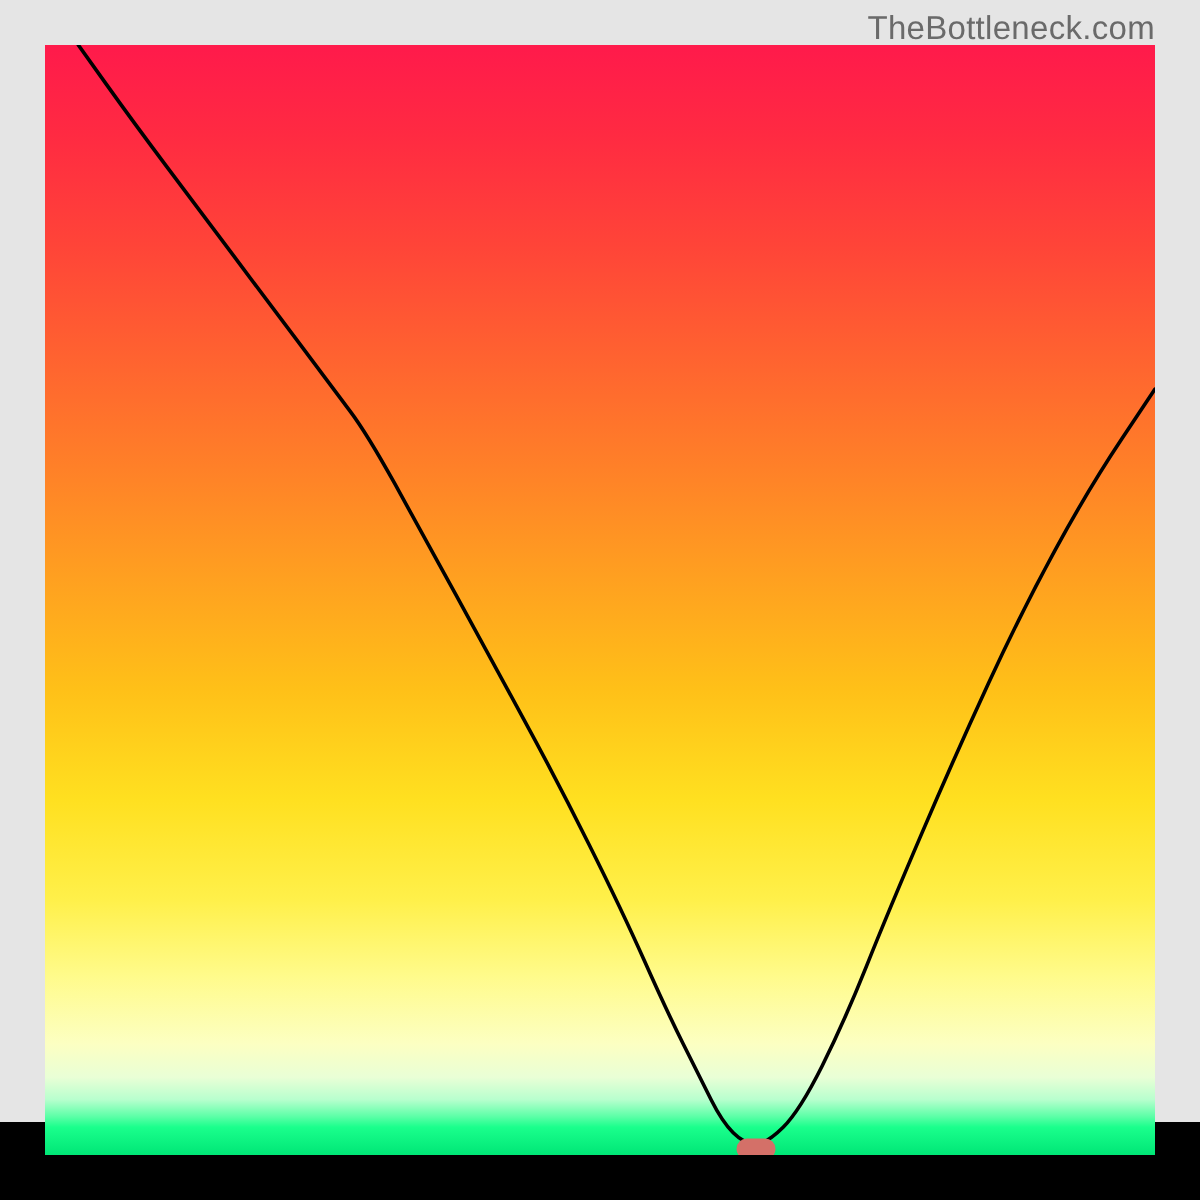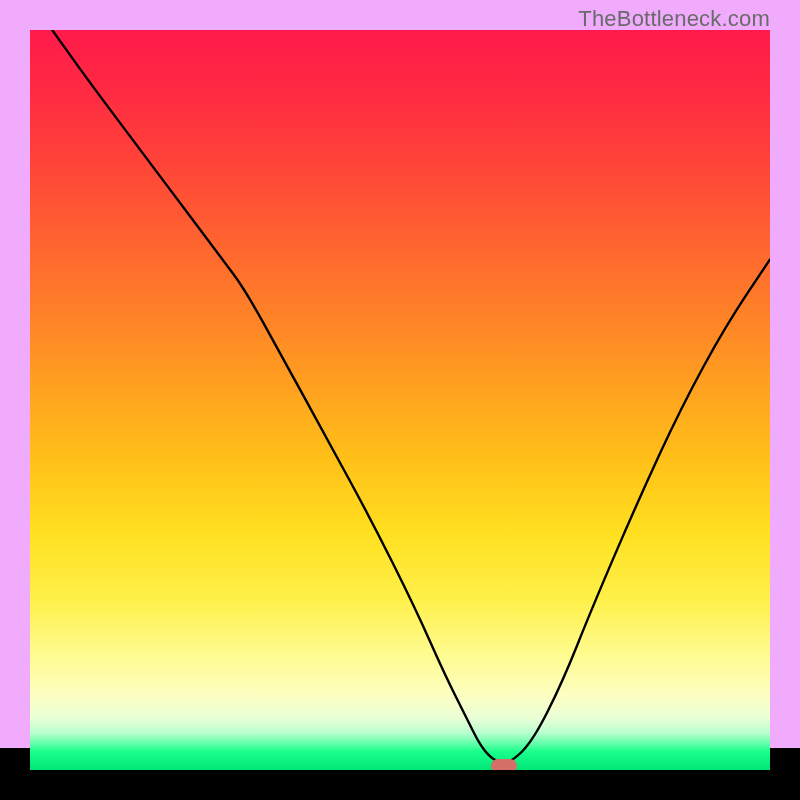--- a/index.html
+++ b/index.html
@@ -8,21 +8,21 @@
     width: 800px;
     height: 800px;
     overflow: hidden;
     background: #000;
     font-family: Arial, Helvetica, sans-serif;
   }
   .frame {
     position: relative;
     width: 800px;
     height: 748px;
-    background: #f0abfc;
+    background: #e5e5e5;
   }
   .plot-area {
     position: absolute;
     left: 30px;
     top: 30px;
     width: 740px;
     height: 740px;
     overflow: hidden;
     
     background: linear-gradient(

